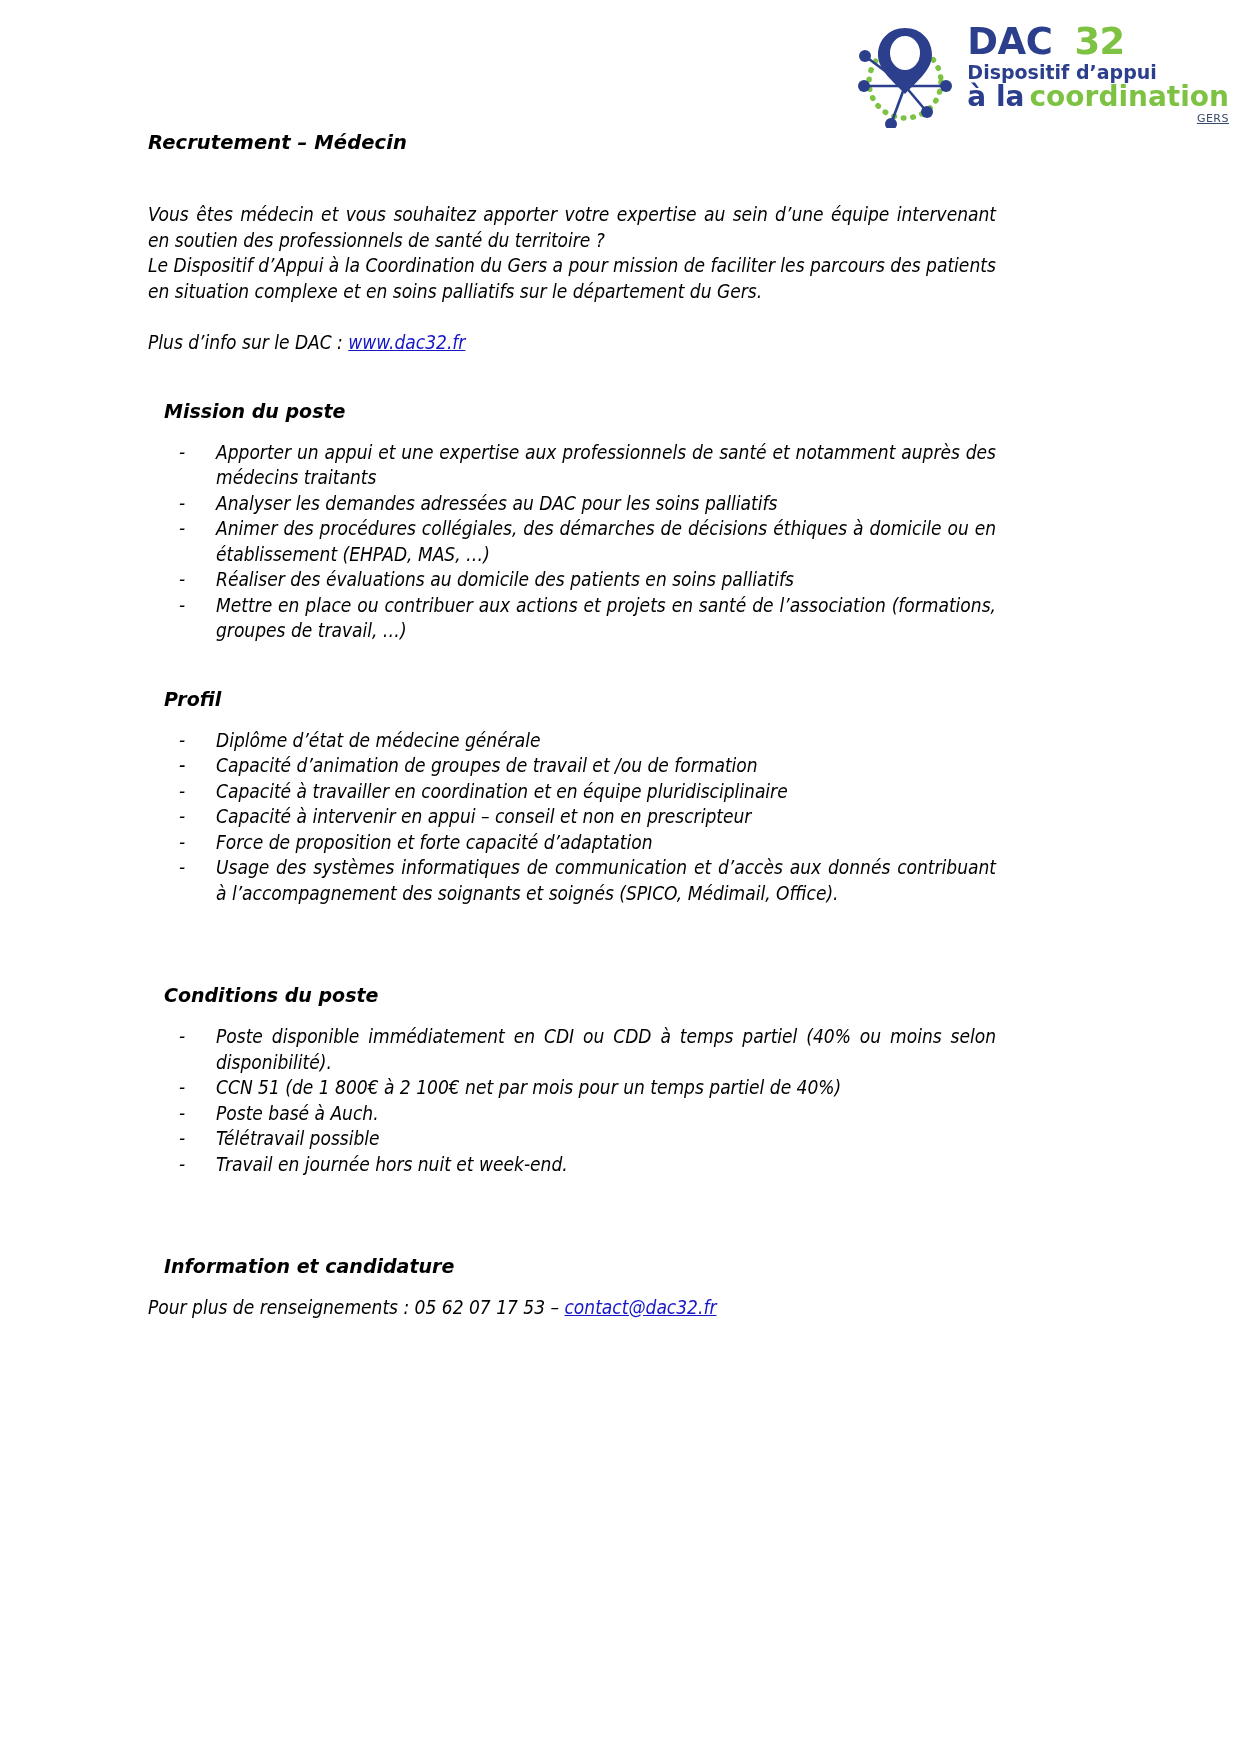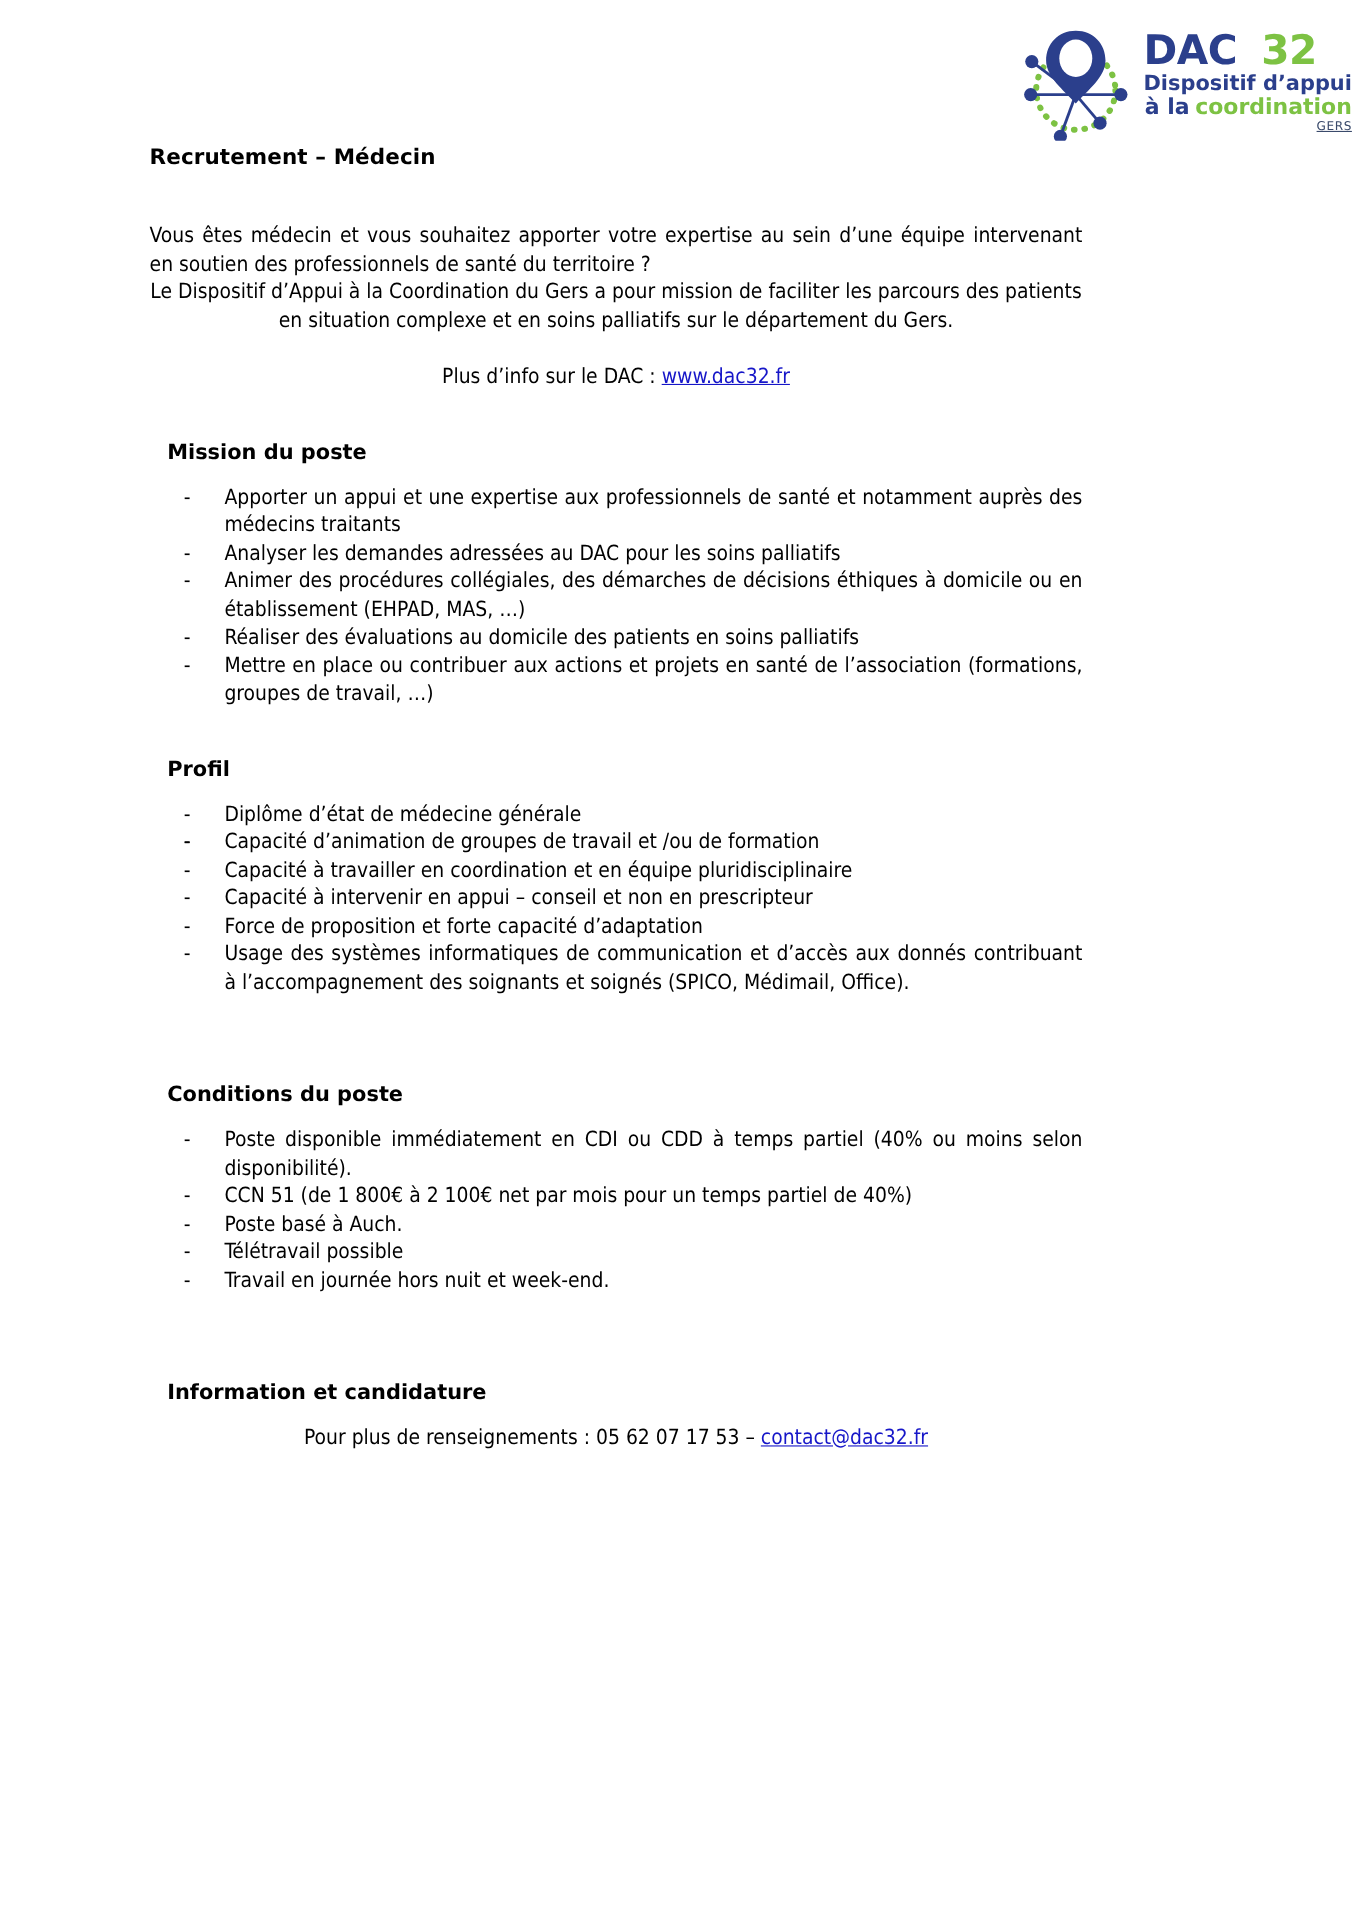--- a/index.html
+++ b/index.html
@@ -59,61 +59,62 @@
     font-family: "DejaVu Sans", "Liberation Sans", sans-serif;
     font-weight: 700;
     font-size: 19px;
     color: #2b3f8c;
     margin-top: 3px;
     white-space: nowrap;
   }
   .logo-line3 {
     font-family: "DejaVu Sans", "Liberation Sans", sans-serif;
     font-weight: 700;
-    font-size: 20px;
+    font-size: 28px;
     margin-top: 1px;
     text-align: right;
     white-space: nowrap;
   }
   .logo-line3 .ala { color: #2b3f8c; }
   .logo-line3 .coord { color: #7dc243; margin-left: 5px; }
   .logo-sub {
     font-family: "DejaVu Sans", "Liberation Sans", sans-serif;
     font-size: 11px;
     color: #3a4a6b;
     text-align: right;
     letter-spacing: 0.5px;
     margin-top: 2px;
     text-decoration: underline;
   }
 
   
   .content {
     position: absolute;
-    left: 136px;
+    left: 148px;
     top: 131px;
     width: 848px;
+    font-style: italic;
   }
 
   h1.doc-title {
     font-family: "DejaVu Sans", "Liberation Sans", sans-serif;
     font-size: 19.5px;
     font-weight: 700;
     margin: 0 0 0 0;
     letter-spacing: 0.1px;
   }
 
   p.para {
     font-size: 19px;
     line-height: 25.5px;
     margin: 0;
     text-align: justify;
     text-justify: inter-word;
   }
-  p.para.nojust { text-align: center; }
+  p.para.nojust { text-align: left; }
 
   .spacer-lg { height: 48px; }
   .spacer-md { height: 26px; }
   .spacer-xl { height: 60px; }
 
   h2.section {
     font-family: "DejaVu Sans", "Liberation Sans", sans-serif;
     font-size: 19px;
     font-weight: 700;
     margin: 16px;

